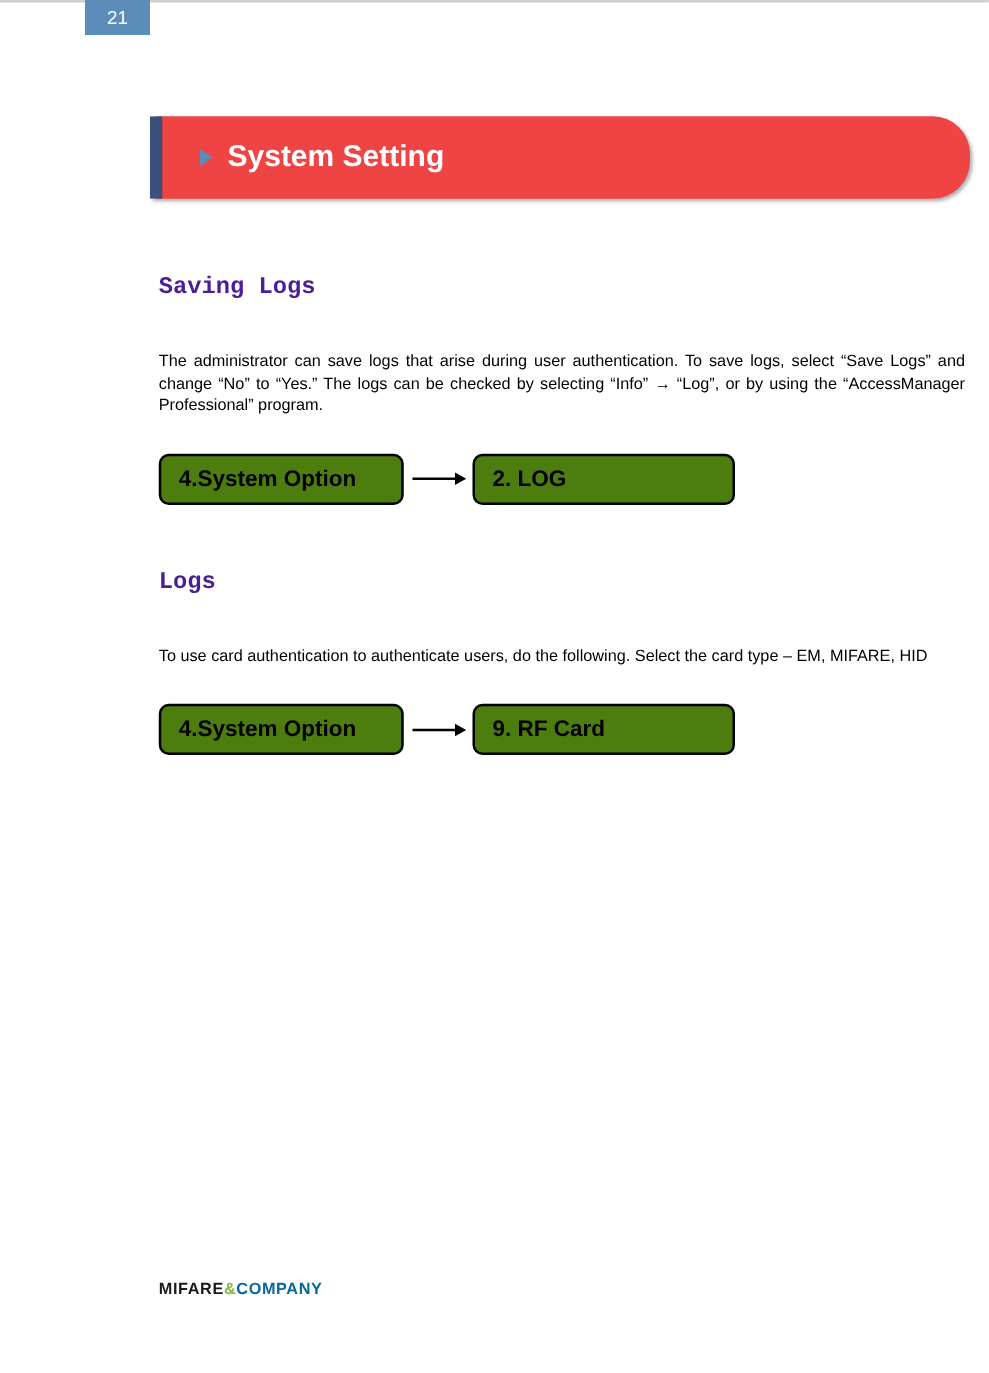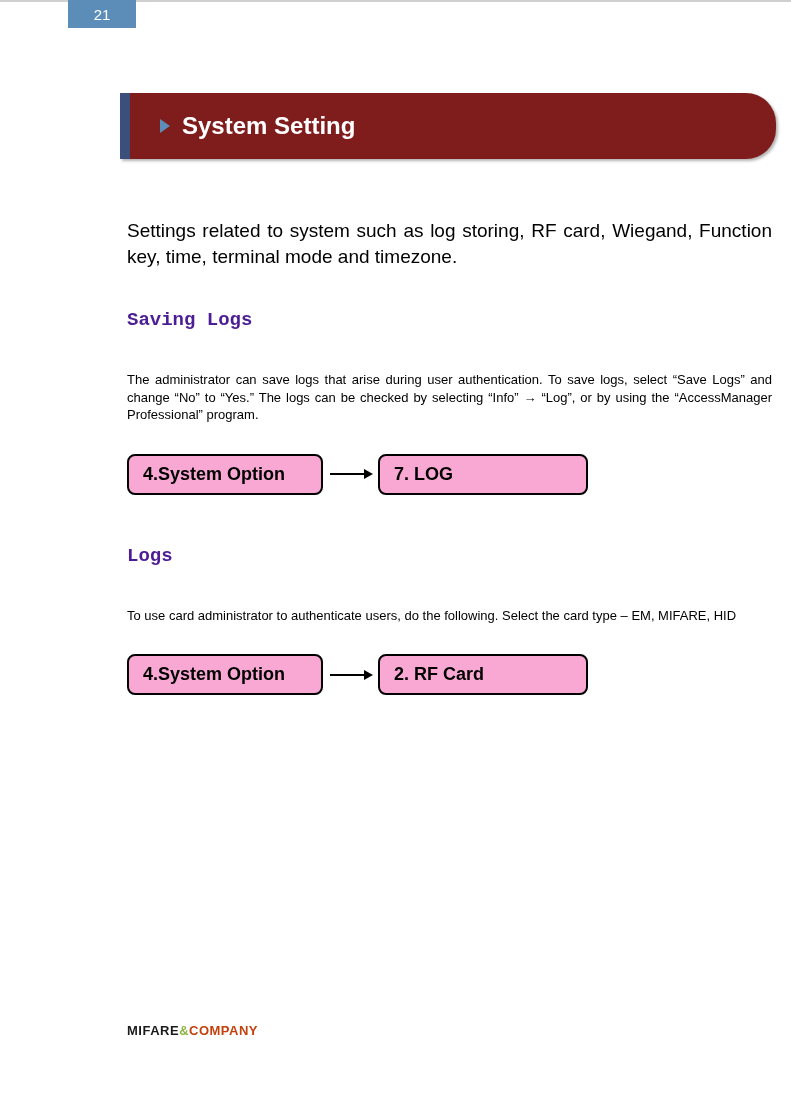--- a/index.html
+++ b/index.html
@@ -11,21 +11,21 @@
       width: 791px;
       height: 1098px;
       background: #ffffff;
       font-family: Arial, sans-serif;
       position: relative;
     }
     .page-number-badge {
       position: absolute;
       top: 0;
       left: 68px;
-      width: 68px;
+      width: 52px;
       height: 28px;
       background: #5b8db8;
       color: #ffffff;
       font-size: 15px;
       display: flex;
       align-items: center;
       justify-content: center;
     }
     .top-line {
       position: absolute;
@@ -34,21 +34,21 @@
       width: 791px;
       height: 2px;
       background: #d0d0d0;
     }
     .header-bar {
       position: absolute;
       top: 93px;
       left: 120px;
       width: 656px;
       height: 66px;
-      background: #7f1d1d;
+      background: #ef4444;
       border-left: 10px solid #3a4f7a;
       border-top-right-radius: 30px;
       border-bottom-right-radius: 30px;
       box-shadow: 2px 2px 3px rgba(0,0,0,0.3);
       display: flex;
       align-items: center;
       padding-left: 30px;
     }
     .header-triangle {
       width: 0;
@@ -89,21 +89,21 @@
       line-height: 1.35;
       text-align: justify;
       margin-bottom: 30px;
     }
     .flow-row {
       display: flex;
       align-items: center;
       margin-bottom: 50px;
     }
     .flow-box {
-      background: #f9a8d4;
+      background: #4d7c0f;
       border: 2px solid #000000;
       border-radius: 8px;
       padding: 8px 14px;
       font-size: 18px;
       font-weight: 900;
       color: #000000;
       white-space: nowrap;
     }
     .flow-box.wide {
       min-width: 196px;
@@ -128,67 +128,66 @@
     .footer-logo {
       position: absolute;
       bottom: 60px;
       left: 127px;
       font-size: 13px;
       font-weight: 900;
       letter-spacing: 0.5px;
     }
     .footer-logo .n1 { color: #1a1a1a; }
     .footer-logo .amp { color: #8bb340; }
-    .footer-logo .n2 { color: #c2410c; }
+    .footer-logo .n2 { color: #0369a1; }
   </style>
 </head>
 <body>
 
 <div class="top-line"></div>
 
 <div class="page-number-badge">
   <span>21</span>
 </div>
 
 <div class="header-bar">
   <div class="header-triangle"></div>
   <div class="header-title">System Setting</div>
 </div>
 
 <div class="content">
 
-  <p class="intro-text">Settings related to system such as log storing, RF card, Wiegand, Function key, time, terminal mode and timezone.</p>
 
   <h3 class="section-heading">Saving Logs</h3>
 
   <p class="section-body">The administrator can save logs that arise during user authentication. To save logs, select “Save Logs” and change “No” to “Yes.” The logs can be checked by selecting “Info” → “Log”, or by using the “AccessManager Professional” program.</p>
 
   <div class="flow-row">
     <div class="flow-box wide">4.System Option</div>
     <div class="flow-arrow">
       <svg viewBox="0 0 45 14">
         <line x1="2" y1="7" x2="36" y2="7" stroke="#000" stroke-width="2"></line>
         <polygon points="36,2 45,7 36,12" fill="#000"></polygon>
       </svg>
     </div>
-    <div class="flow-box wide2">7. LOG</div>
+    <div class="flow-box wide2">2. LOG</div>
   </div>
 
   <h3 class="section-heading">Logs</h3>
 
-  <p class="section-body" style="text-align:left;">To use card administrator to authenticate users, do the following. Select the card type – EM, MIFARE, HID</p>
+  <p class="section-body" style="text-align:left;">To use card authentication to authenticate users, do the following. Select the card type – EM, MIFARE, HID</p>
 
   <div class="flow-row">
     <div class="flow-box wide">4.System Option</div>
     <div class="flow-arrow">
       <svg viewBox="0 0 45 14">
         <line x1="2" y1="7" x2="36" y2="7" stroke="#000" stroke-width="2"></line>
         <polygon points="36,2 45,7 36,12" fill="#000"></polygon>
       </svg>
     </div>
-    <div class="flow-box wide2">2. RF Card</div>
+    <div class="flow-box wide2">9. RF Card</div>
   </div>
 
 </div>
 
 <div class="footer-logo">
   <span class="n1">MIFARE</span><span class="amp">&amp;</span><span class="n2">COMPANY</span>
 </div>
 
 </body></html>

